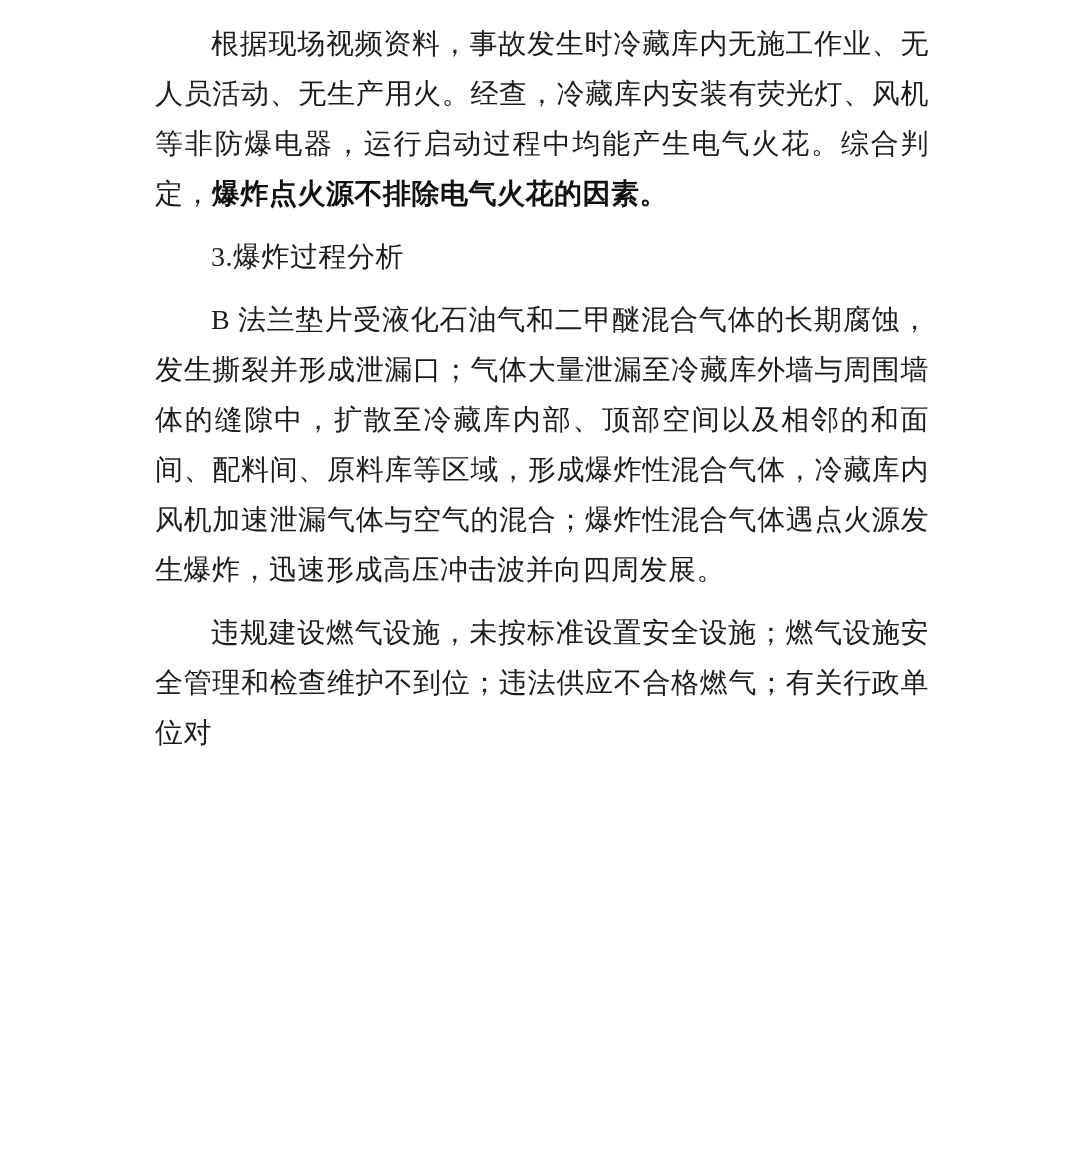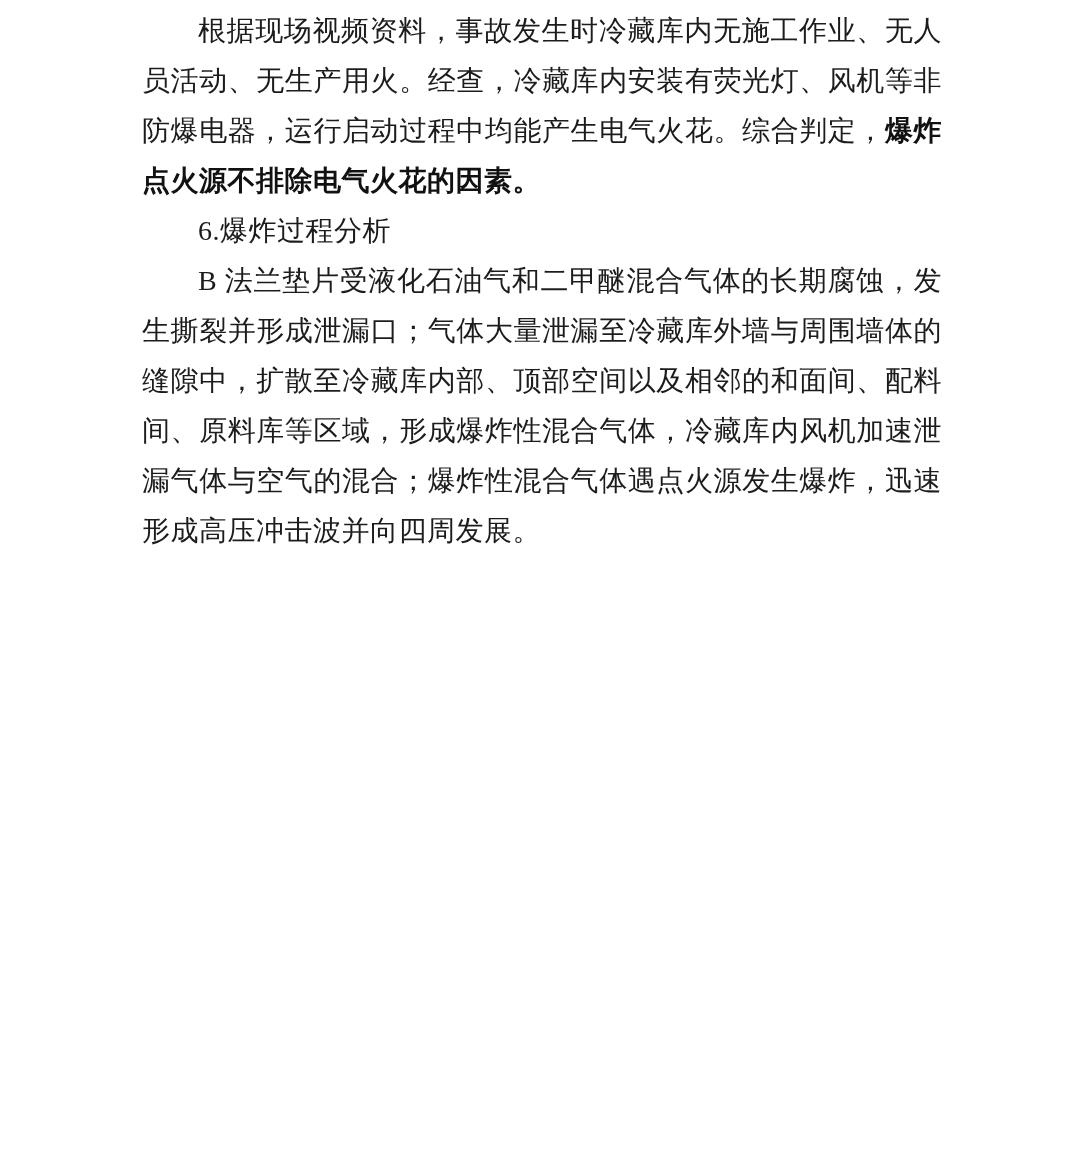--- a/index.html
+++ b/index.html
@@ -14,21 +14,21 @@
     overflow: hidden;
     font-family: "Liberation Serif", "DejaVu Serif", serif;
   }
   .doc-page {
     position: absolute;
     left: 142px;
     top: 6px;
     width: 800px;
   }
   .para {
-    margin: 0;
+    margin: 13px;
     padding: 0;
     font-size: 28px;
     line-height: 50px;
     color: #1c1c1c;
     text-align: justify;
     text-justify: inter-character;
     text-indent: 2em;
     font-weight: 400;
     letter-spacing: 0.5px;
     word-break: break-all;
@@ -46,23 +46,26 @@
 </head>
 <body style="background: rgb(255, 255, 255);">
 
 <div class="doc-page">
 
   <p class="para">
     <span class="run-regular">根据现场视频资料，事故发生时冷藏库内无施工作业、无人员活动、无生产用火。经查，冷藏库内安装有荧光灯、风机等非防爆电器，运行启动过程中均能产生电气火花。综合判定，</span><span class="run-bold">爆炸点火源不排除电气火花的因素。</span>
   </p>
 
   <p class="para">
-    <span class="run-regular">6.爆炸过程分析</span>
+    <span class="run-regular">3.爆炸过程分析</span>
   </p>
 
   <p class="para">
     <span class="run-regular">B 法兰垫片受液化石油气和二甲醚混合气体的长期腐蚀，发生撕裂并形成泄漏口；气体大量泄漏至冷藏库外墙与周围墙体的缝隙中，扩散至冷藏库内部、顶部空间以及相邻的和面间、配料间、原料库等区域，形成爆炸性混合气体，冷藏库内风机加速泄漏气体与空气的混合；爆炸性混合气体遇点火源发生爆炸，迅速形成高压冲击波并向四周发展。</span>
   </p>
 
 
 
+  <p class="para">
+    <span class="run-regular">违规建设燃气设施，未按标准设置安全设施；燃气设施安全管理和检查维护不到位；违法供应不合格燃气；有关行政单位对</span>
+  </p>
 
 </div>
 
 </body></html>

